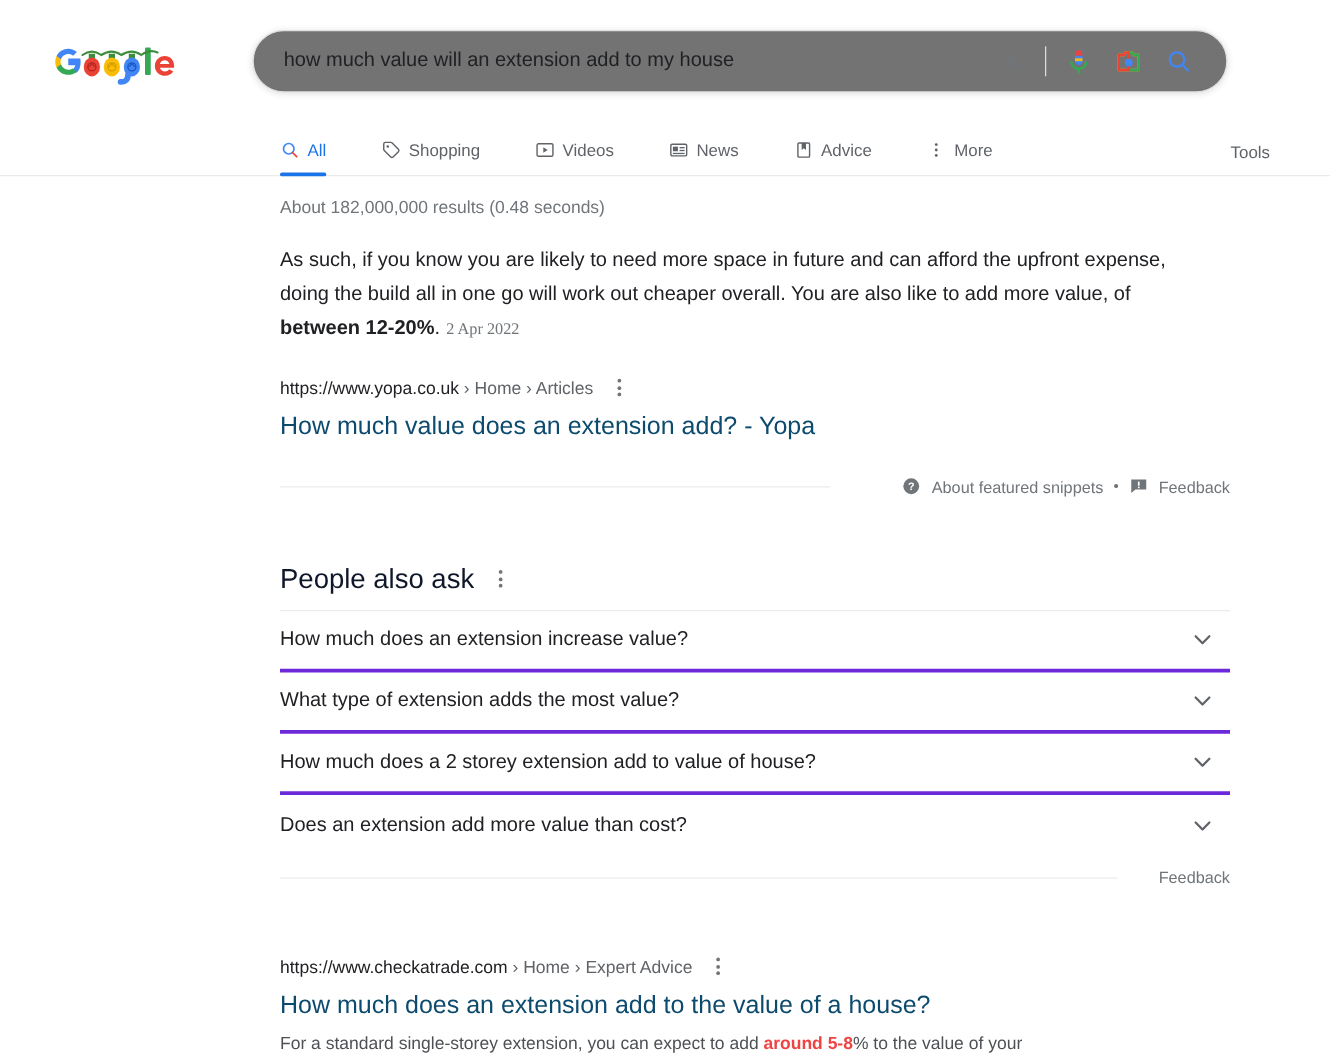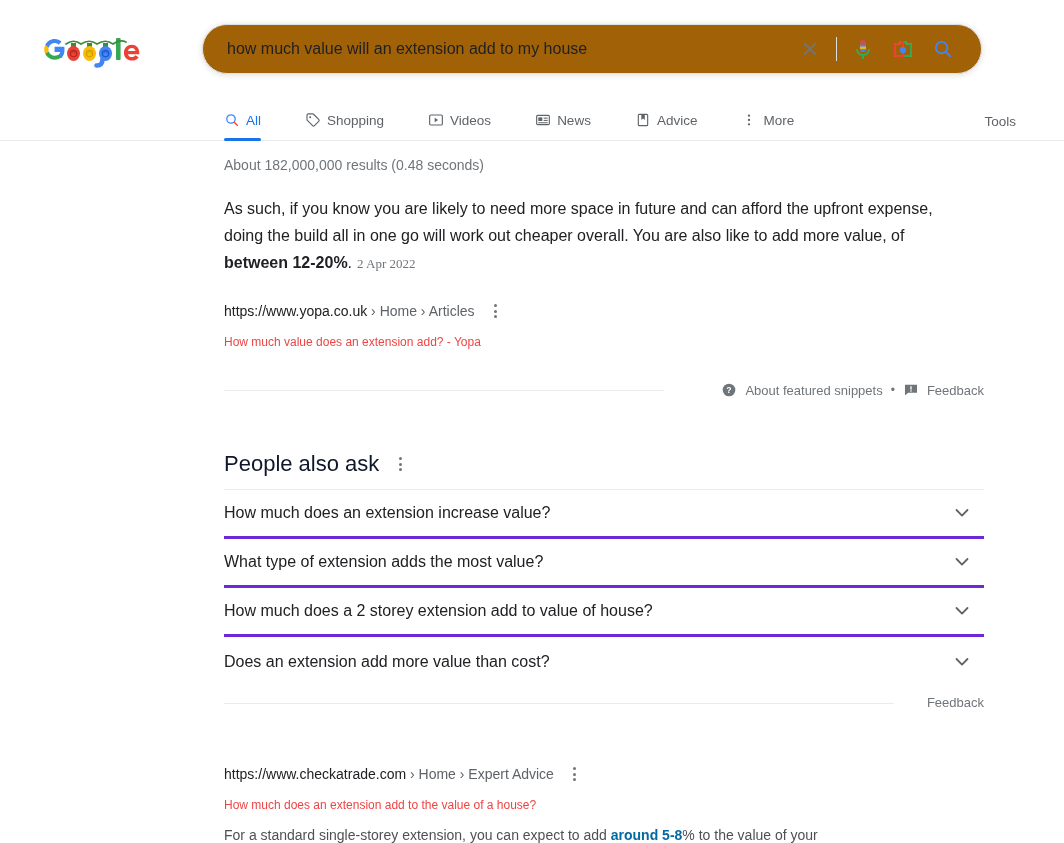--- a/index.html
+++ b/index.html
@@ -25,21 +25,21 @@
     width: 120px; height: 48px;
   }
   .logo-svg { display:block; }
 
   .searchbar {
     position: absolute;
     left: 202px; top: 24px;
     width: 780px; height: 50px;
     border: 1px solid #dfe1e5;
     border-radius: 25px;
-    background: #a16207;
+    background: #737373;
     box-shadow: 0 1px 6px rgba(32,33,36,0.15);
     display: flex;
     align-items: center;
   }
   .search-input {
     flex: 1;
     border: none;
     outline: none;
     background: transparent;
     font-family: "Liberation Sans", sans-serif;
@@ -152,23 +152,23 @@
     display: flex; flex-direction: column;
     align-items: center; justify-content: center;
     gap: 2.5px;
     cursor: pointer;
   }
   .kebab span {
     width: 3px; height: 3px; border-radius: 50%;
     background: #70757a; display: block;
   }
   .res-title {
-    font-size: 12px;
+    font-size: 20px;
     line-height: 26px;
-    color: #ef4444;
+    color: #0c4a6e;
     margin-top: 8px;
     cursor: pointer;
     display: inline-block;
   }
 
   .snippet-footer {
     display: flex;
     align-items: center;
     margin-top: 24px;
     position: relative;
@@ -238,21 +238,21 @@
 
   
   .result-block { margin-top: 52px; }
   .res-desc {
     font-size: 14px;
     line-height: 22px;
     color: #4d5156;
     margin-top: 6px;
     max-width: 740px;
   }
-  .res-desc b { color: #0369a1; font-weight: 700; }
+  .res-desc b { color: #ef4444; font-weight: 700; }
 </style>
 </head>
 <body>
 
 <div class="header">
 
   <div class="logo-wrap">
     <svg class="logo-svg" width="120" height="48" viewBox="0 0 120 48">
 
       <path d="M20.5 23.6c0-1.0-.1-1.9-.26-2.8H10.6v5.3h5.6c-.24 1.3-.98 2.4-2.08 3.2v2.6h3.36c1.96-1.8 3.02-4.5 3.02-8.3z" fill="#4285F4"></path>

